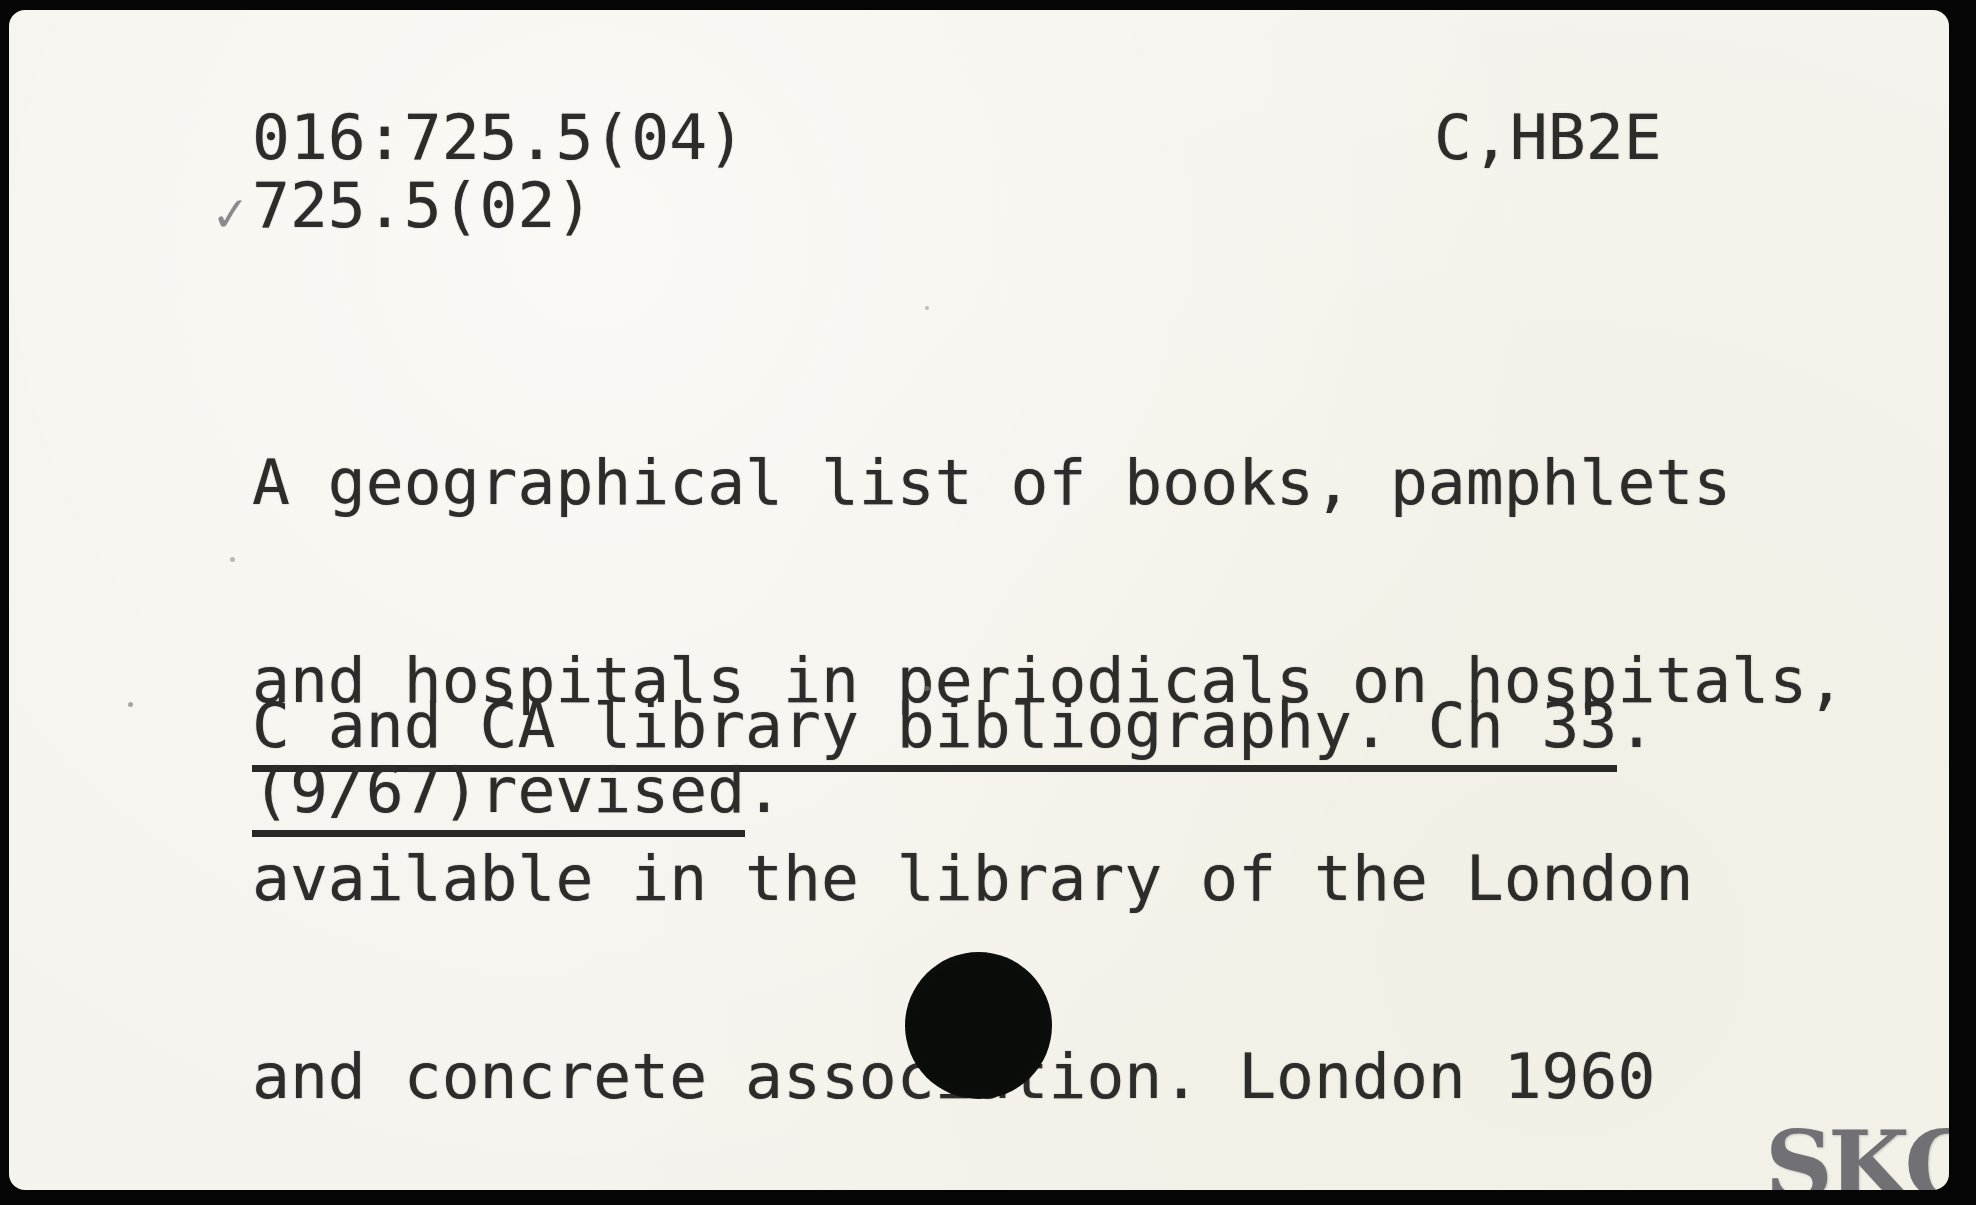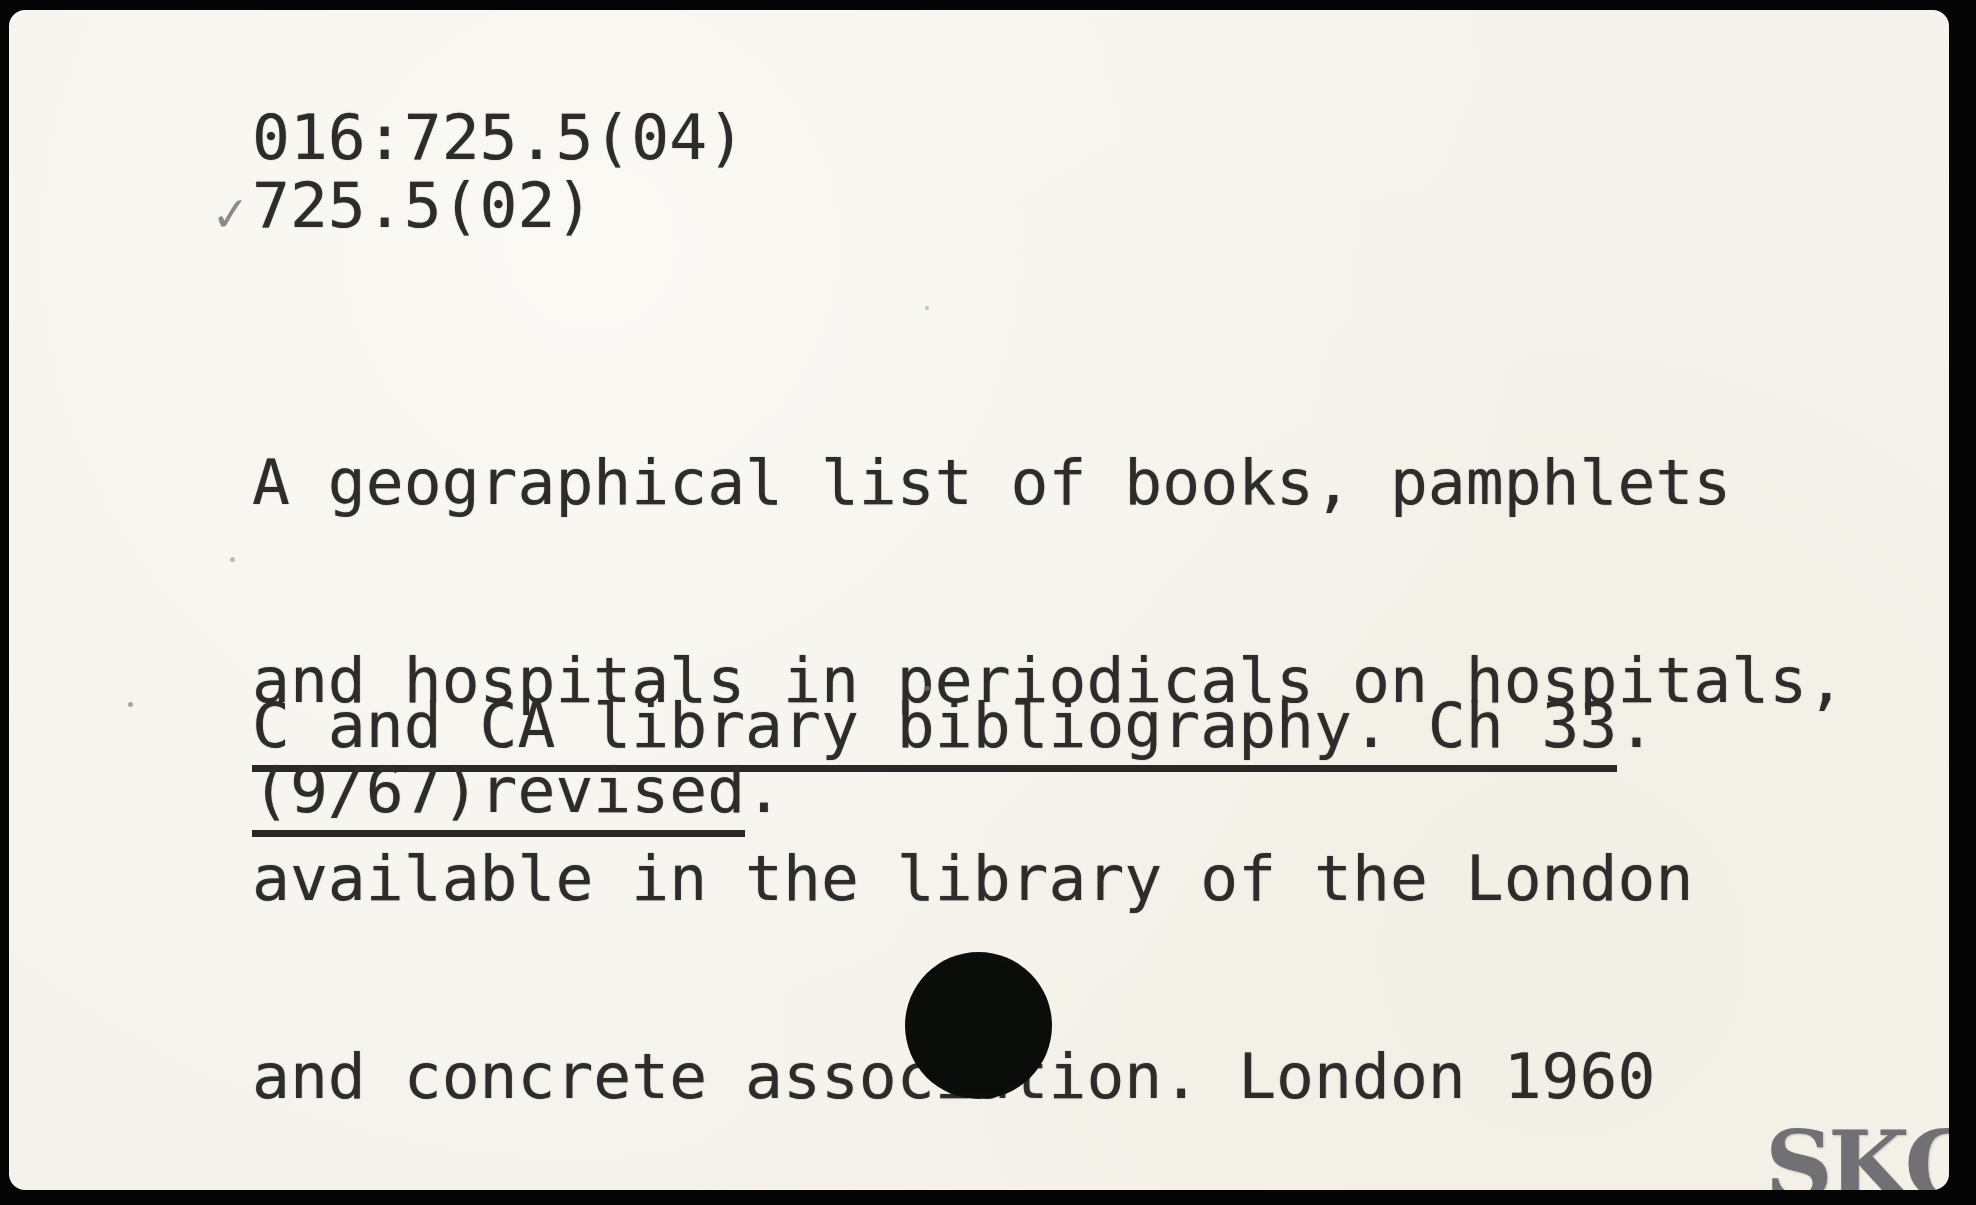--- a/index.html
+++ b/index.html
@@ -92,20 +92,21 @@
 </head>
 <body>
 
 <div class="frame">
   <div class="card">
 
     <div class="type call1">016:725.5(04)</div>
 
     <div class="type call2"><span class="check">✓</span><span>725.5(02)</span></div>
 
+    <div class="type shelf">C,HB2E</div>
 
     <div class="type bodytext">
       <div>A geographical list of books, pamphlets</div>
       <div>and hospitals in periodicals on hospitals,</div>
       <div>available in the library of the London</div>
       <div>and concrete association. London 1960</div>
       
     </div>
 
     <div class="type ref1"><span class="ul">C and CA library bibliography. Ch 33</span><span>.</span></div>

